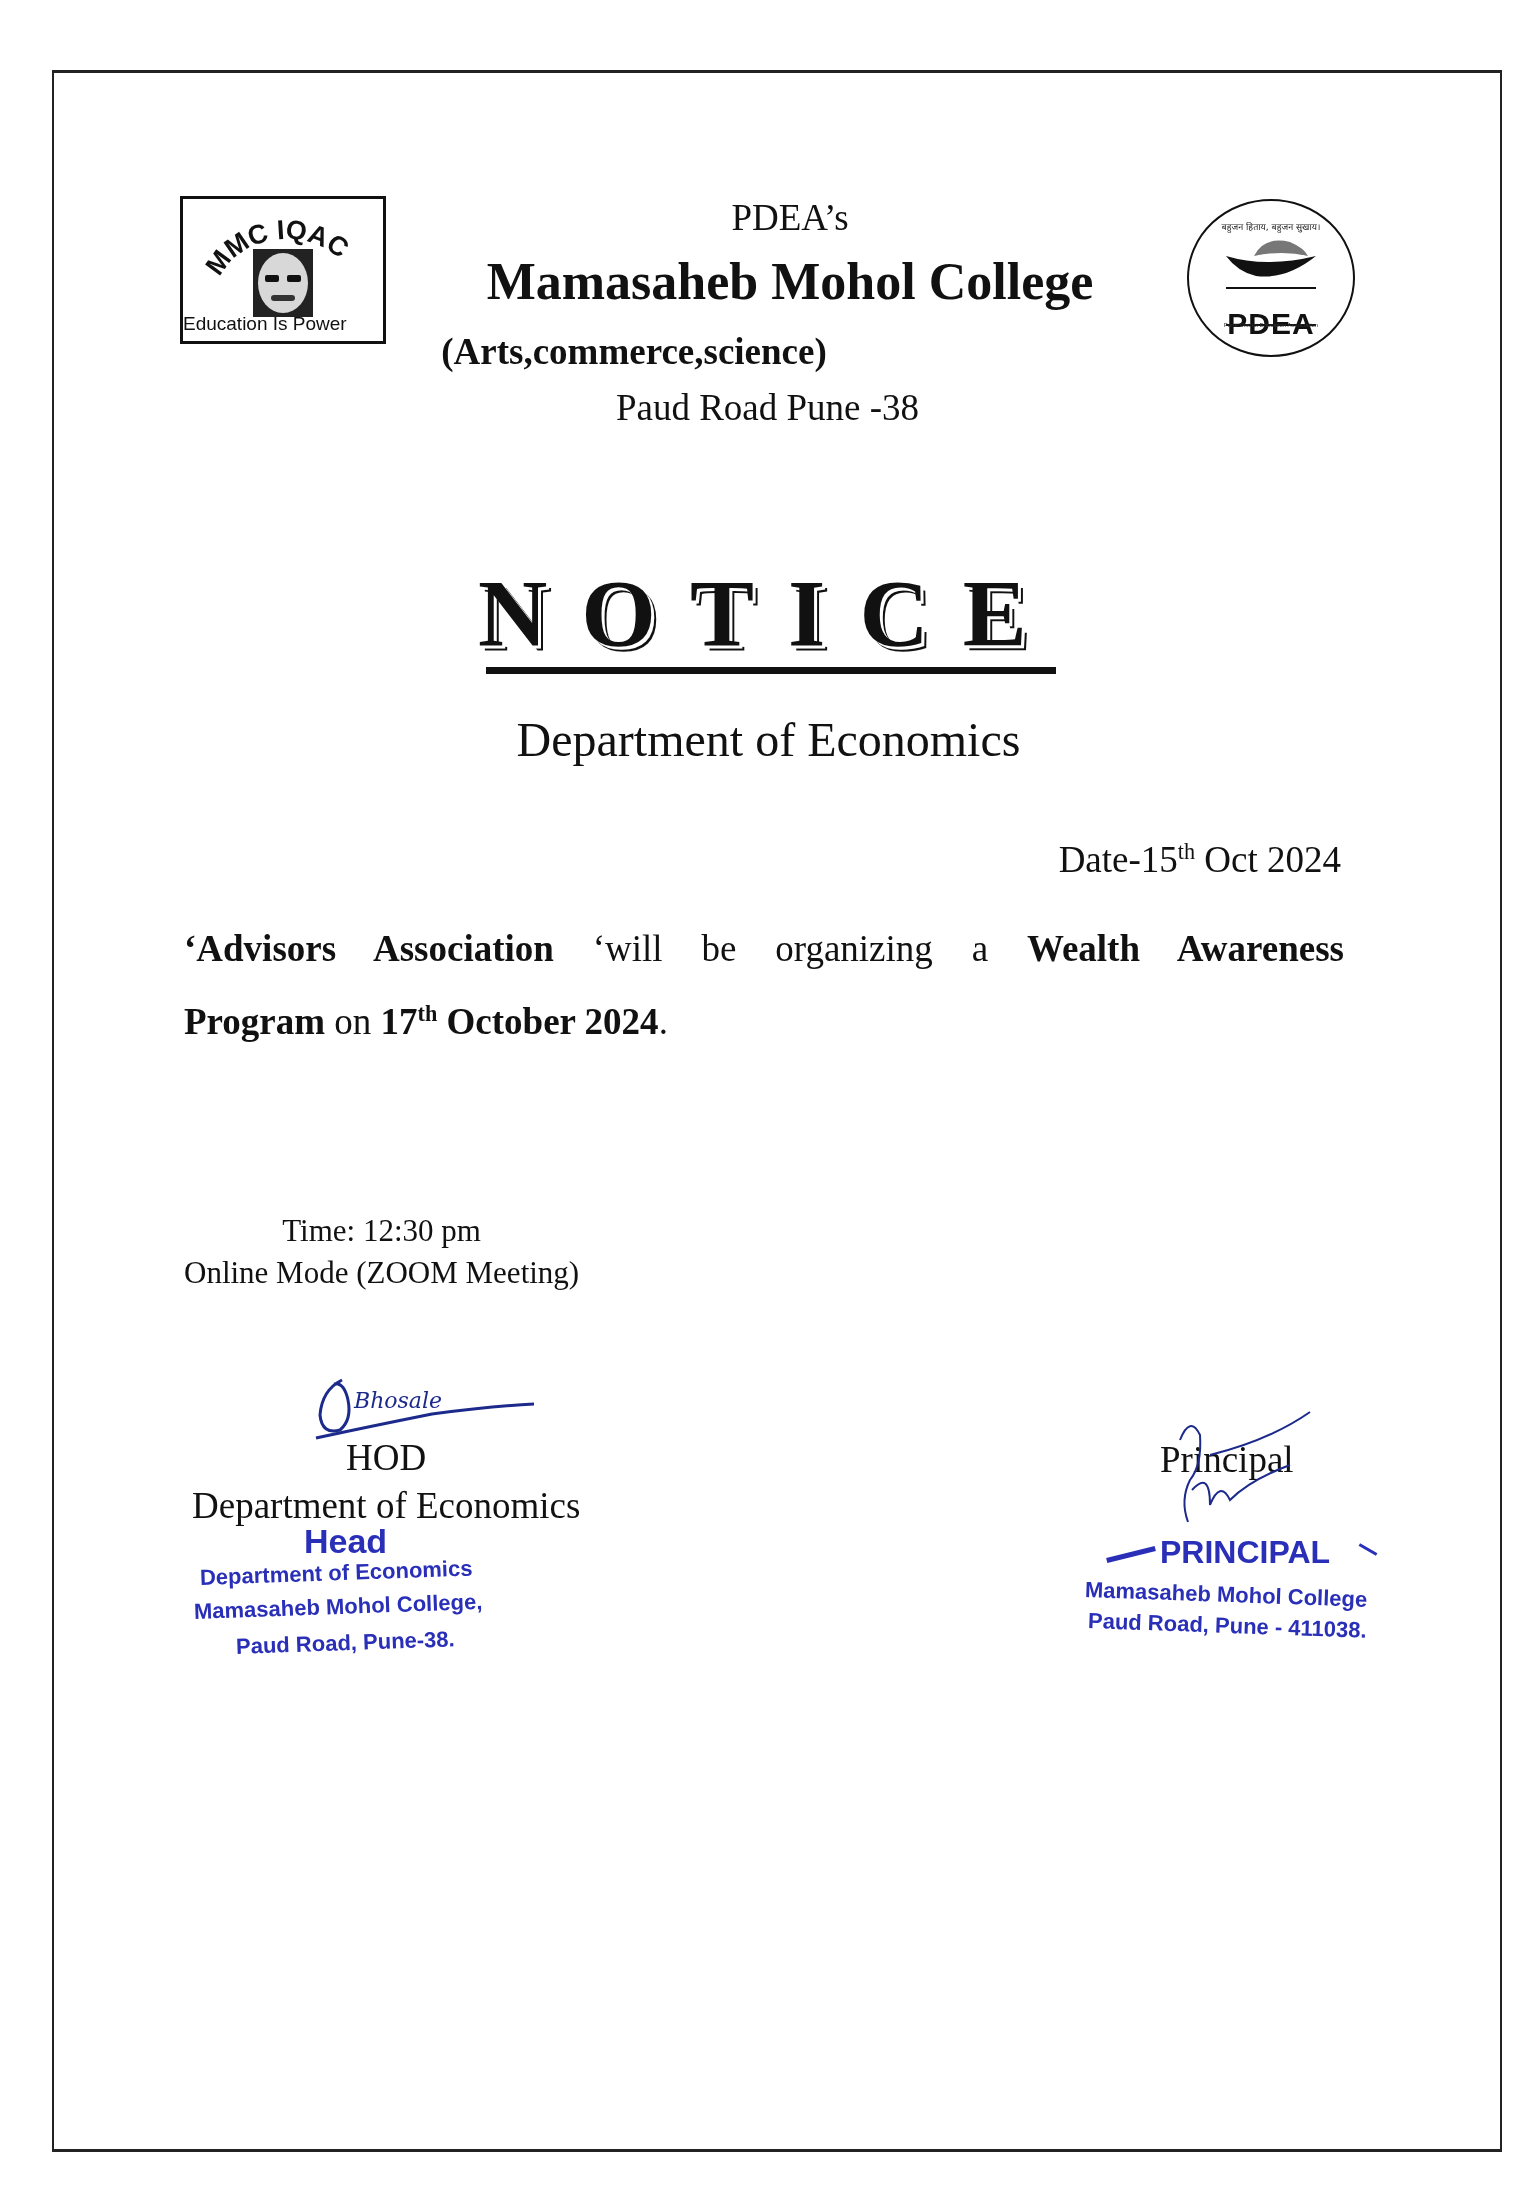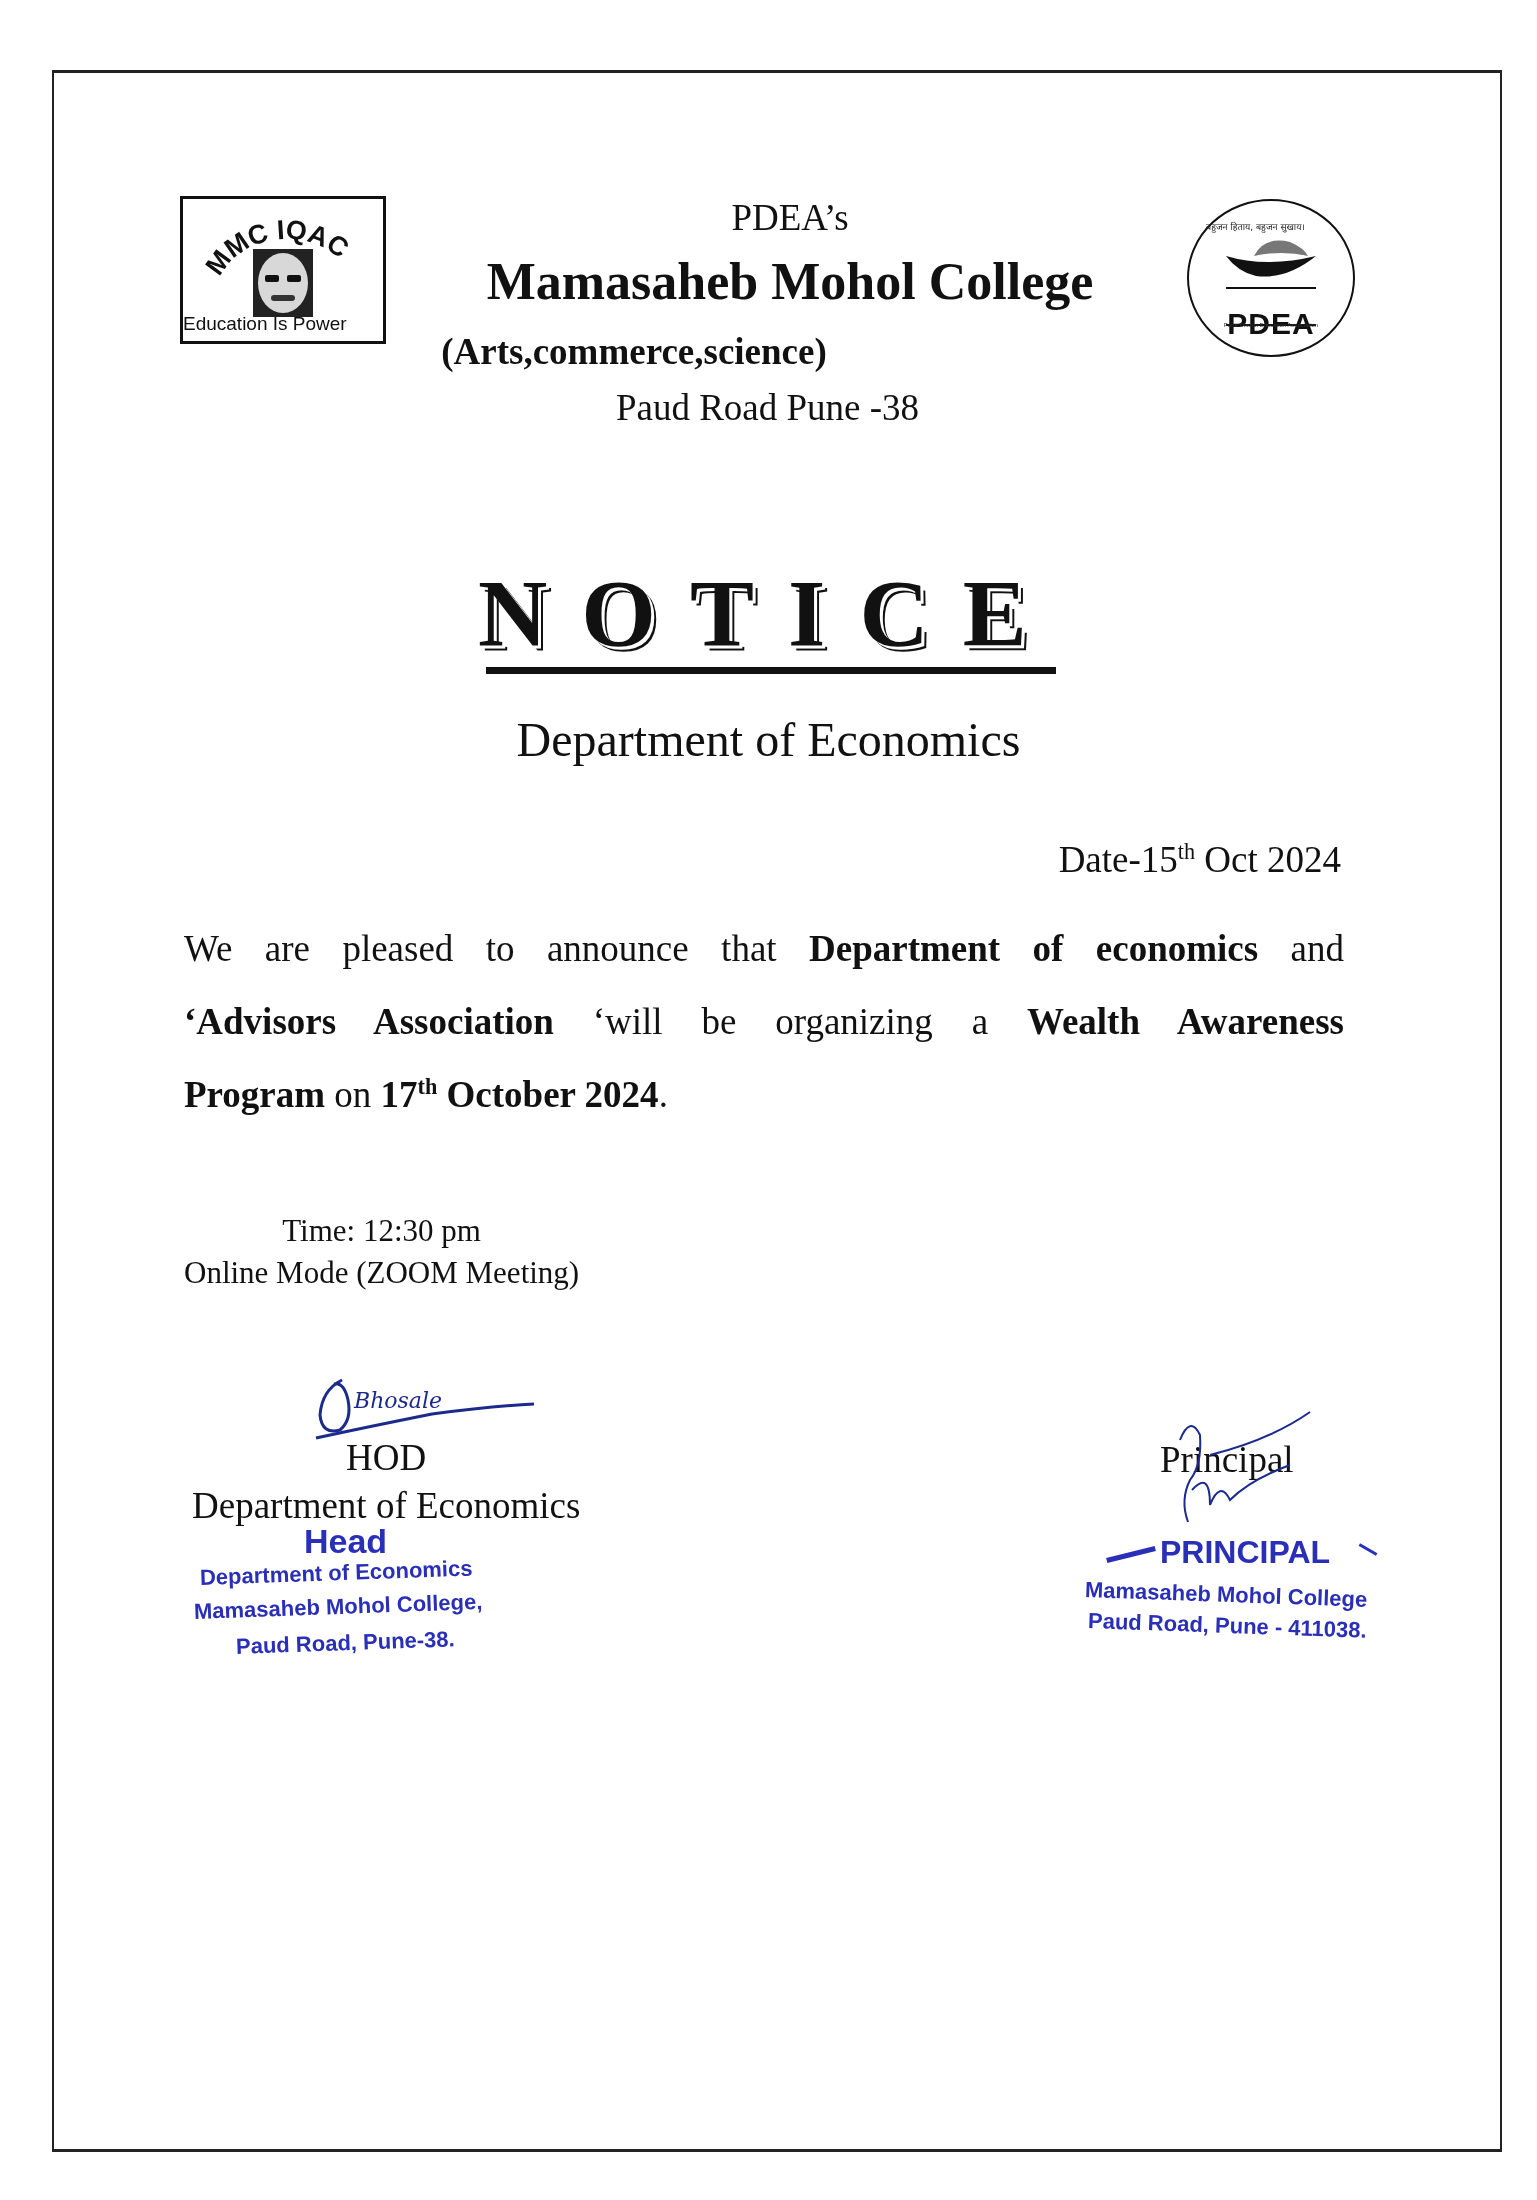--- a/index.html
+++ b/index.html
@@ -10,21 +10,21 @@
   .abs { position: absolute; }
 
   
   .iqac { left: 180px; top: 196px; width: 206px; height: 148px; border: 3px solid #111; box-sizing: border-box; background: #fff; }
   .iqac svg { position: absolute; left: 0; top: 0; }
   .iqac-tag { position: absolute; left: 0; right: 0; bottom: 6px; 
               font-family: "Liberation Sans", "DejaVu Sans", sans-serif; font-weight: normal; font-size: 19px; color: #111; }
 
   
   .pdea { left: 1186px; top: 198px; width: 170px; height: 160px; }
-  .pdea-motto { position: absolute; left: 20px; right: 20px; top: 22px; font-size: 9px; color: #222;
+  .pdea-motto { position: absolute; left: 20px; right: 20px; top: 22px; text-align: center; font-size: 9px; color: #222;
                 font-family: "DejaVu Sans", sans-serif; }
   .pdea-name { position: absolute; left: 0; right: 0; top: 86px; text-align: center;
                font-family: "Liberation Sans", "DejaVu Sans", sans-serif; font-weight: bold; font-size: 30px; letter-spacing: 1px; color: #111; margin-top: 23px; }
   .pdea-sub { position: absolute; left: 22px; right: 22px; top: 124px; text-align: center; font-size: 6px; color: #333;
               font-family: "Liberation Sans", sans-serif; white-space: nowrap; overflow: hidden; }
 
   
   .hdr { left: 0; width: 1537px; text-align: center; }
   .pdeas { top: 196px; font-size: 37px; left: 0; width: 1580px; }
   .college { top: 252px; font-size: 52px; font-weight: bold; left: 0; width: 1580px; }
@@ -105,21 +105,20 @@
 <div class="abs hdr streams">(Arts,commerce,science)</div>
 <div class="abs hdr address">Paud Road Pune -38</div>
 
 <div class="abs notice">NOTICE</div>
 <div class="abs notice-rule"></div>
 <div class="abs dept-title">Department of Economics</div>
 
 <div class="abs date"><span>Date-15</span><sup>th</sup><span> Oct 2024</span></div>
 
 <div class="abs body-text">
-  <span class="body-line"><span>We are pleased to announce that </span><b>Department of economics</b><span> and</span></span>
   <span class="body-line"><b>‘Advisors Association </b><span>‘will be organizing a </span><b>Wealth Awareness</b></span>
   <span class="body-line last"><b>Program</b><span> on </span><b><span>17</span><sup>th</sup><span> October 2024</span></b><span>.</span></span>
 </div>
 
 <div class="abs details">
   <div>Time: 12:30 pm</div>
   <div>Online Mode (ZOOM Meeting)</div>
 </div>
 
 <svg class="abs hod-sig" width="230" height="80" viewBox="0 0 230 80">

